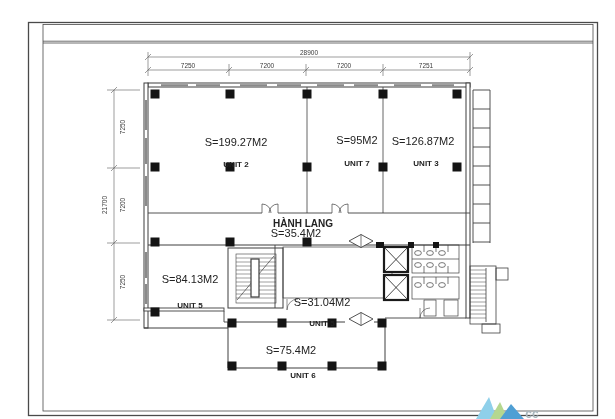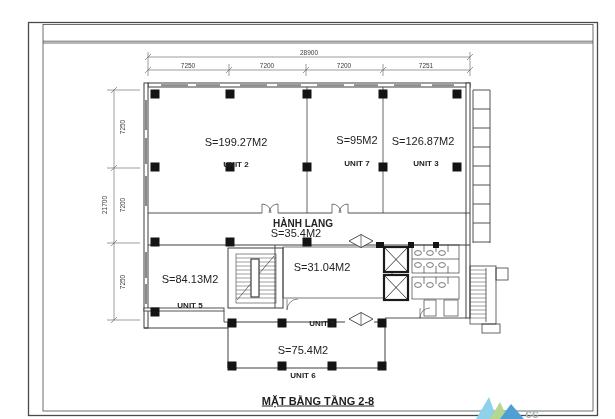--- a/index.html
+++ b/index.html
@@ -261,21 +261,20 @@
   <div class="lbl uname" style="left:426px;top:124px;">UNIT 3</div>
   <div class="lbl uarea" style="left:423px;top:141px;">S=126.87M2</div>
 
   <div class="lbl hname" style="left:303px;top:224px;">HÀNH LANG</div>
   <div class="lbl uarea" style="left:296px;top:233px;">S=35.4M2</div>
 
   <div class="lbl uname" style="left:190px;top:266px;">UNIT 5</div>
   <div class="lbl uarea" style="left:190px;top:279px;">S=84.13M2</div>
 
   <div class="lbl uname" style="left:322px;top:284px;">UNIT 5</div>
-  <div class="lbl uarea" style="left:322px;top:267px;">S=31.04M2</div>
+  <div class="lbl uarea" style="left:322px;top:302px;">S=31.04M2</div>
 
   <div class="lbl uname" style="left:303px;top:336px;">UNIT 6</div>
-  <div class="lbl uarea" style="left:303px;top:350px;">S=75.4M2</div>
-
-  <div class="lbl caption" style="left:318px;top:401px;">MẶT BẰNG TẦNG 2-8</div>
+  <div class="lbl uarea" style="left:291px;top:350px;">S=75.4M2</div>
+
 
   <div class="lbl wm" style="left:532px;top:414px;">cc</div>
 </div>
 
 </body></html>

